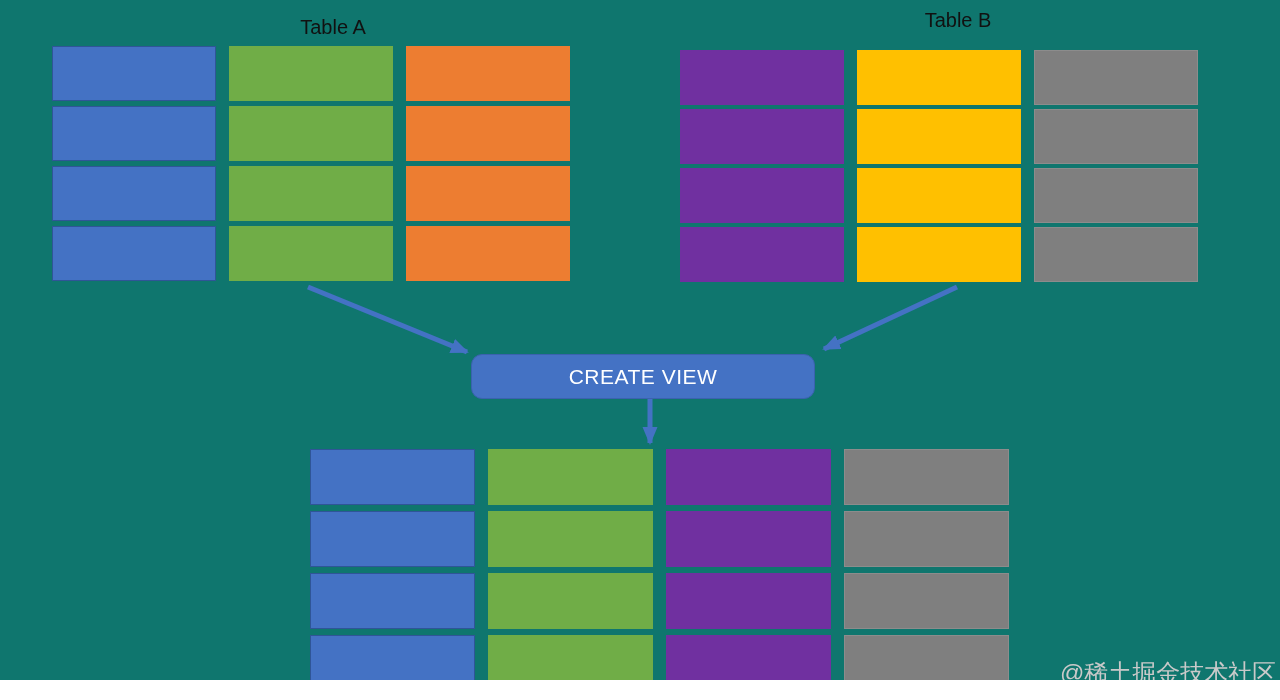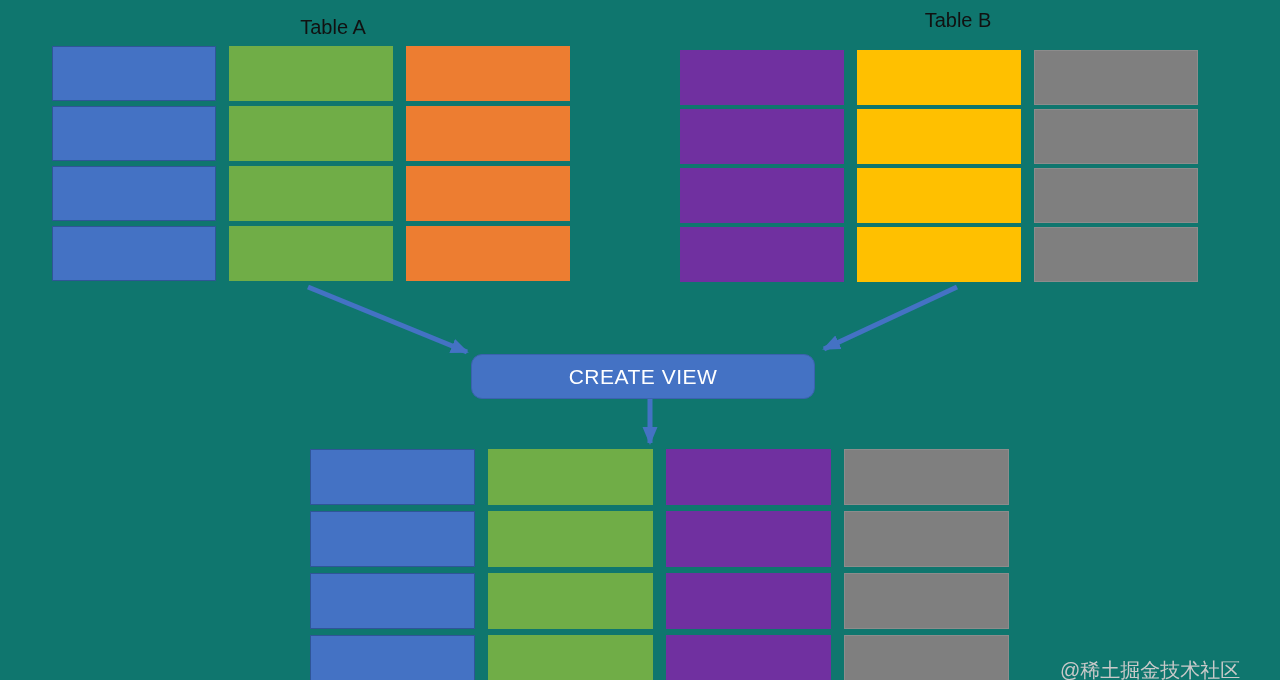--- a/index.html
+++ b/index.html
@@ -63,21 +63,21 @@
     justify-content: center;
     color: var(--btn-text, #ffffff);
     font-size: 21px;
     letter-spacing: 0.5px;
     cursor: default;
   }
   .watermark {
     position: absolute;
     left: 1060px;
     top: 657px;
-    font-size: 20px;
+    font-size: 24px;
     color: var(--wm-color, #C9C9C9);
     white-space: nowrap;
   }
 </style>
 </head>
 <body>
 
 <div class="canvas">
 
   <div class="table-title" style="left:333px; top:16px;">Table A</div>

